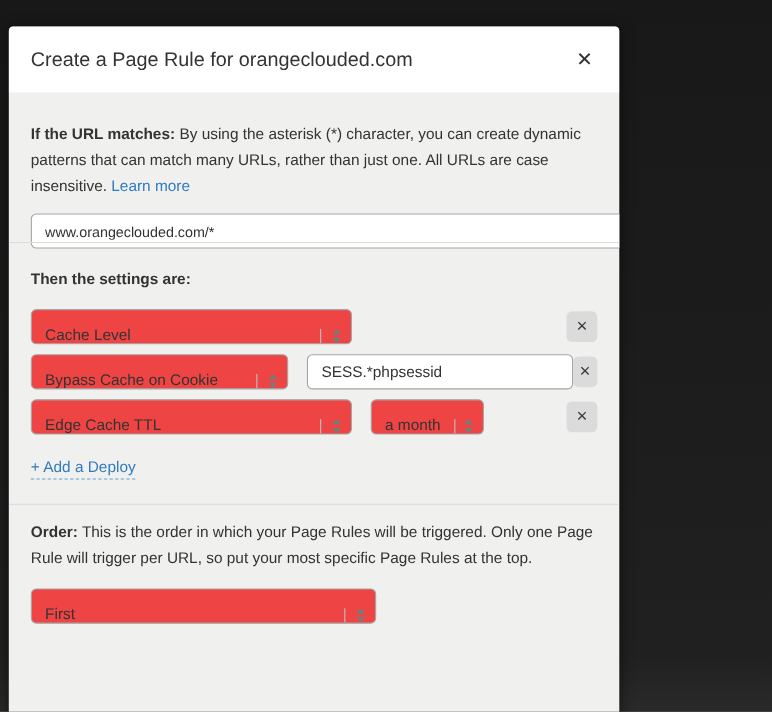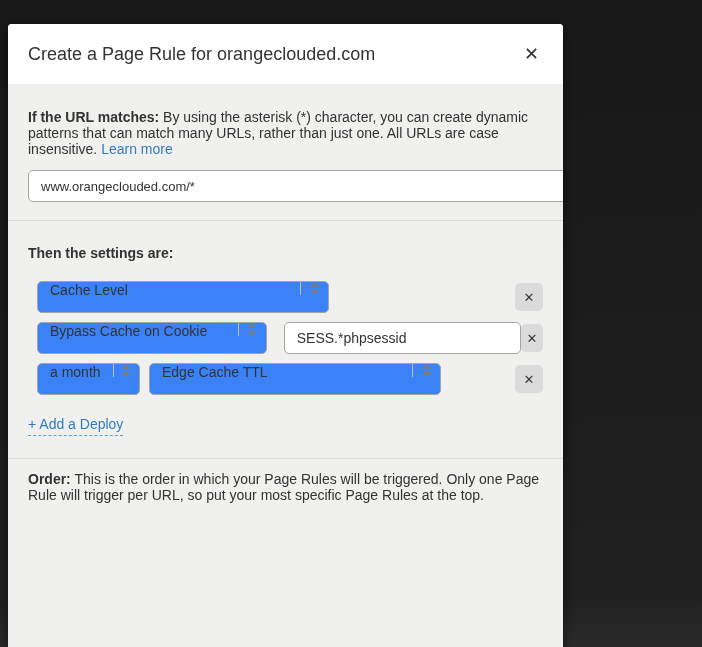--- a/index.html
+++ b/index.html
@@ -29,39 +29,39 @@
     padding:0 22px 0 20px;
   }
   .modal-title { font-size:18px; font-weight:400; color:#333; }
   .close-btn {
     font-size:18px; color:#333; cursor:pointer; line-height:1;
     background:none; border:none; font-family:inherit; padding:2px;
   }
   
   .section { border-top:1px solid #dcdcdc; padding:0 20px; }
   .section.first { border-top:none; }
-  p.desc { font-size:14px; line-height:16px; color:#333; }
+  p.desc { font-size:14px; line-height:24px; color:#333; }
   p.desc b { font-weight:700; }
   a.link { color:#2f7bbf; text-decoration:none; cursor:pointer; }
   
   .url-section { height:136px; padding-top:25px; }
   .url-input {
     margin-top:13px; width:648px; height:32px;
     background:#fff; border:1px solid #a5a5a5; border-radius:5px;
     font-family:inherit; font-size:13px; color:#333; padding:0 12px;
     outline:none; display:block;
   }
   
   .settings-section { height:238px; padding-top:24px; }
   .settings-label, .order-label { font-size:14px; font-weight:700; }
   .rows { margin-top:20px; }
   .setting-row { display:flex; align-items:center; margin-bottom:9px; }
   .selectbox {
-    height:32px; background:#3b82f6; border:1px solid #a5a5a5; border-radius:5px;
-    display:flex; align-items:flex-start; cursor:pointer; overflow:hidden;margin-left:9px;
+    height:32px; background:#ef4444; border:1px solid #a5a5a5; border-radius:5px;
+    display:flex; align-items:flex-end; cursor:pointer; overflow:hidden;
   }
   .selectbox .sel-value {
     flex:1; display:flex; align-items:center; padding:0 12px;
     font-size:14px; color:#333; white-space:nowrap;
   }
   .selectbox .sel-arrows {
     width:28px; border-left:1px solid #c0c0c0;
     display:flex; flex-direction:column; align-items:center; justify-content:center;
   }
   .tri-up { width:0; height:0; border-left:4px solid transparent; border-right:4px solid transparent; border-bottom:5px solid #7a7a7a; margin-bottom:3px; }
@@ -146,39 +146,46 @@
           <span class="sel-arrows">
               <span class="tri-up"></span>
               <span class="tri-down"></span>
             </span>
         </div>
         <input class="value-input" type="text" value="SESS.*phpsessid" style="">
         <button class="remove-btn">✕</button>
       </div>
 
       <div class="setting-row">
-        <div class="selectbox value-select-narrow">
-          <span class="sel-value">a month</span>
+        <div class="selectbox setting-select">
+          <span class="sel-value">Edge Cache TTL</span>
           <span class="sel-arrows">
               <span class="tri-up"></span>
               <span class="tri-down"></span>
             </span>
         </div>
-        <div class="selectbox setting-select">
-          <span class="sel-value">Edge Cache TTL</span>
+        <div class="selectbox value-select-narrow">
+          <span class="sel-value">a month</span>
           <span class="sel-arrows">
               <span class="tri-up"></span>
               <span class="tri-down"></span>
             </span>
         </div>
         <button class="remove-btn">✕</button>
       </div>
 
     </div>
     <a class="add-setting">+ Add a Deploy</a>
   </div>
 
   <div class="section order-section">
     <p class="desc"><b>Order:</b> <span>This is the order in which your Page Rules will be triggered. Only one Page Rule will trigger per URL, so put your most specific Page Rules at the top.</span></p>
+    <div class="selectbox order-select">
+      <span class="sel-value">First</span>
+      <span class="sel-arrows">
+          <span class="tri-up"></span>
+          <span class="tri-down"></span>
+        </span>
+    </div>
   </div>
 
 
 </div>
 
 </body></html>

